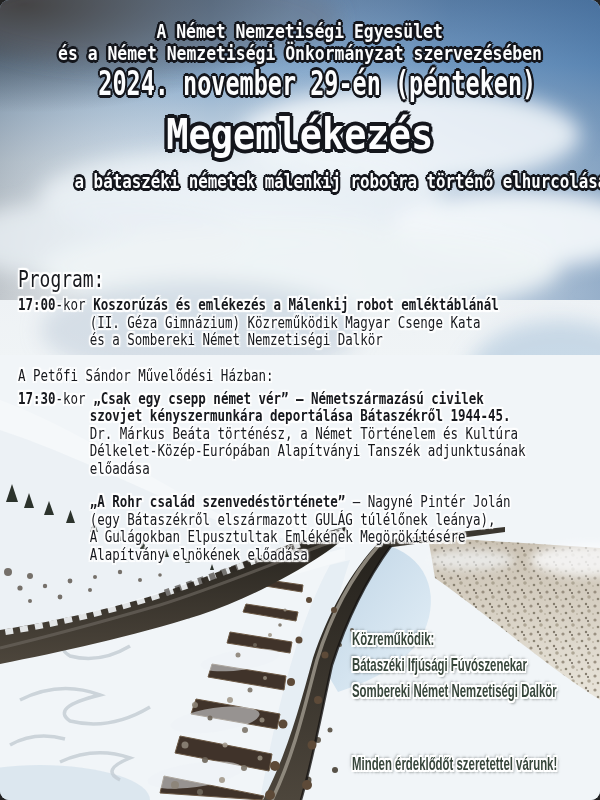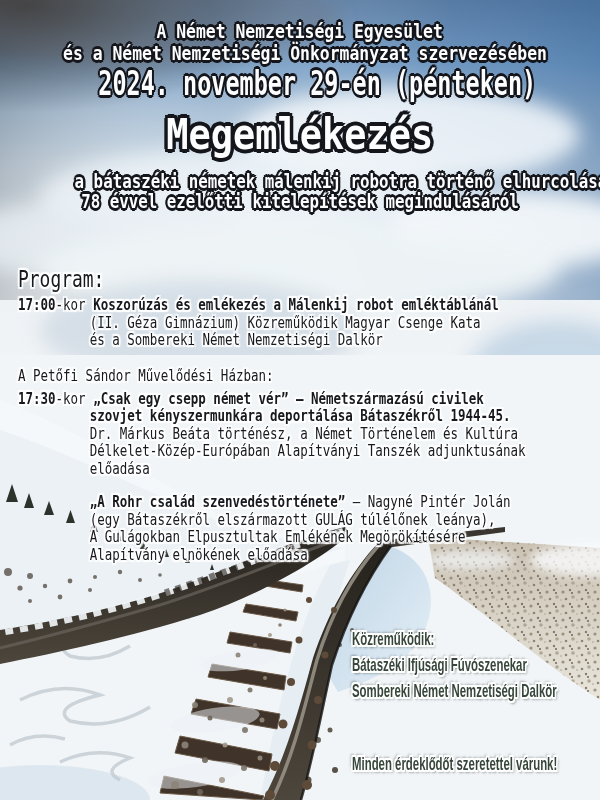--- a/index.html
+++ b/index.html
@@ -1,17 +1,17 @@
 <!DOCTYPE html>
 <html><head>
 <meta charset="utf-8">
 <style>
   html,body{margin:0;padding:0;background:#222;}
   .poster{position:relative;width:600px;height:800px;overflow:hidden;
-          font-family:"DejaVu Sans Mono",monospace;background:#cfdce7;}
+          font-family:"DejaVu Sans Mono",monospace;background:#cfdce7;border-radius:9px;}
   .bg{position:absolute;inset:0;z-index:0;}
   .txt{position:absolute;z-index:2;white-space:nowrap;}
   .center{left:0;width:600px;text-align:center;}
   .b{font-weight:bold;}
   
   .sd{color:#fcfdfe;font-weight:bold;
       text-shadow:-2px -2px 0 #14161c,0 -3px 0 #14161c,2px -2px 0 #14161c,
       -3px 0 0 #14161c,3px 0 0 #14161c,-2px 2px 0 #14161c,0 3px 0 #14161c,
       2px 2px 0 #14161c,-1px 1px 0 #14161c,1px -1px 0 #14161c;}
   
@@ -20,21 +20,21 @@
       2px -2px 1px rgba(255,255,255,.95),-2px 0 1px rgba(255,255,255,.95),
       2px 0 1px rgba(255,255,255,.95),-2px 2px 1px rgba(255,255,255,.95),
       0 2px 1px rgba(255,255,255,.95),2px 2px 1px rgba(255,255,255,.95),
       0 0 5px rgba(255,255,255,.9);}
   
   .gw{color:#37463b;font-family:"Liberation Sans",sans-serif;font-weight:bold;
       text-shadow:-2px -2px 0 #fff,0 -2px 0 #fff,2px -2px 0 #fff,-2px 0 0 #fff,
       2px 0 0 #fff,-2px 2px 0 #fff,0 2px 0 #fff,2px 2px 0 #fff,
       -3px -3px 3px rgba(20,30,25,.35),3px 3px 3px rgba(20,30,25,.4),0 0 7px rgba(20,30,25,.3);}
   .org1{top:20px;font-size:20px;line-height:22px;}
-  .org2{top:42px;font-size:20px;line-height:22px;text-align:right;}
+  .org2{top:42px;font-size:20px;line-height:22px;}
   .cx82>span{display:inline-block;transform:scaleX(.82);transform-origin:center top;}
   .date{top:62px;font-size:34px;line-height:42px;}
   .cx69>span{display:inline-block;transform:scaleX(.69);transform-origin:center top;}
   .title{top:104px;font-size:42px;line-height:62px;
          text-shadow:-3px -3px 0 #14161c,0 -4px 0 #14161c,3px -3px 0 #14161c,
          -4px 0 0 #14161c,4px 0 0 #14161c,-3px 3px 0 #14161c,0 4px 0 #14161c,
          3px 3px 0 #14161c,0 0 3px #14161c;}
   .cx88>span{display:inline-block;transform:scaleX(.88);transform-origin:center top;}
   .subs{top:172px;font-size:20px;line-height:19.5px;}
   .subs div>span{display:inline-block;transform:scaleX(.79);transform-origin:center top;}
@@ -264,21 +264,20 @@
     </g>
   </svg>
 
   <div class="txt center org1 sd cx82"><span>A Német Nemzetiségi Egyesület</span></div>
   <div class="txt center org2 sd cx82"><span>és a Német Nemzetiségi Önkormányzat szervezésében</span></div>
   <div class="txt center date sd cx69"><span>2024. november 29-én (pénteken)</span></div>
   <div class="txt center title sd cx88"><span>Megemlékezés</span></div>
 
   <div class="txt center subs sd">
     <div><span>a bátaszéki németek málenkij robotra történő elhurcolásának</span></div>
-    <div><span>78 évvel ezelőtti kitelepítések megindulásáról</span></div>
   </div>
 
   <div class="txt program hw">
     <div class="pheading">Program:</div>
 
     <div class="pline"><span class="b">17:00</span><span>-kor</span> <span class="b">Koszorúzás és emlékezés a Málenkij robot emléktáblánál</span></div>
     <div class="pline indent">(II. Géza Gimnázium) Közreműködik Magyar Csenge Kata</div>
     <div class="pline indent">és a Sombereki Német Nemzetiségi Dalkör</div>
 
     <div class="pline venue gap18">A Petőfi Sándor Művelődési Házban:</div>

